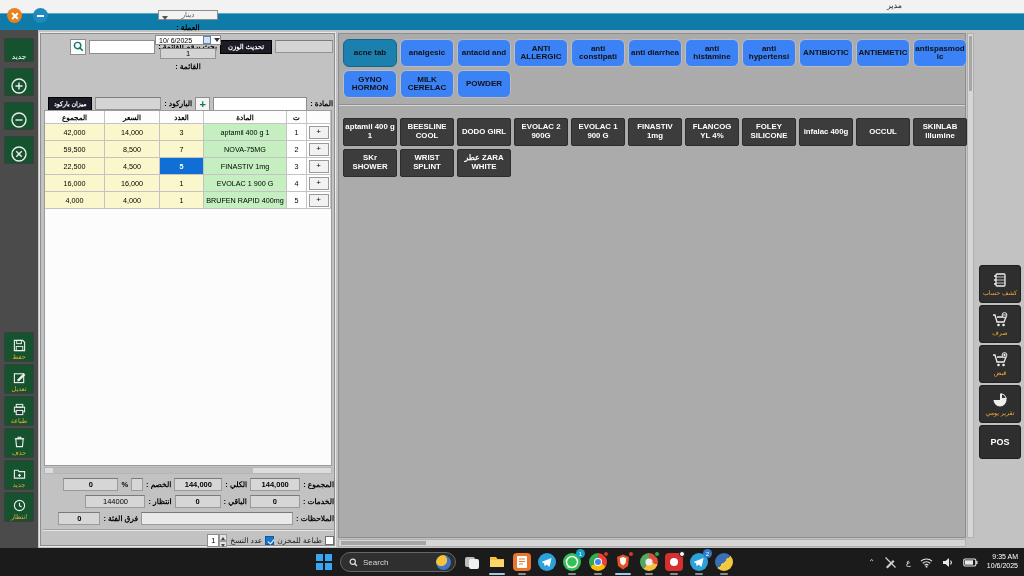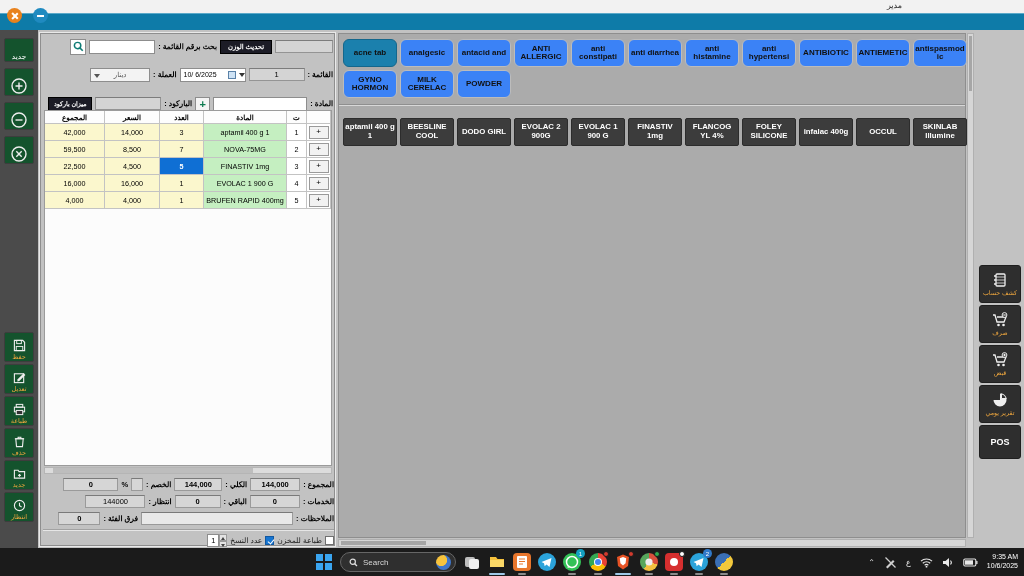--- a/index.html
+++ b/index.html
@@ -245,21 +245,21 @@
               <path d="M7.6 7.6l3 3" stroke="#0d7b74" stroke-width="1.8"></path>
             </svg>
           </span>
       </div>
       <div class="wfield" style="width:66px;"></div>
       <span class="lbl">بحث برقم القائمة :</span>
       <div class="darkbtn" style="width:52px;">تحديث الوزن</div>
       <div class="field" style="width:58px;"></div>
     </div>
 
-    <div class="frow" style="top:32px;">
+    <div class="frow" style="top:20px;flex-direction:column;">
       <div class="combo" style="width:60px;">دينار</div>
       <span class="lbl">العملة :</span>
       <div class="datebox" style="width:66px;">
         <span style="flex:1;">10/ 6/2025</span>
         <span class="cal-ic"></span>
         <span class="dd-ar"></span>
       </div>
       <div class="field" style="width:56px;">1</div>
       <span class="lbl">القائمة :</span>
     </div>
@@ -404,20 +404,25 @@
       <div class="prod-btn">BEESLINE COOL</div>
       <div class="prod-btn">DODO GIRL</div>
       <div class="prod-btn">EVOLAC 2  900G</div>
       <div class="prod-btn">EVOLAC 1 900 G</div>
       <div class="prod-btn">FINASTIV 1mg</div>
       <div class="prod-btn">FLANCOG YL 4%</div>
       <div class="prod-btn">FOLEY SILICONE</div>
       <div class="prod-btn">infalac 400g</div>
       <div class="prod-btn">OCCUL</div>
       <div class="prod-btn">SKINLAB Illumine</div>
+    </div>
+    <div class="btn-row" style="top:115px;">
+      <div class="prod-btn">SKr SHOWER</div>
+      <div class="prod-btn">WRIST SPLINT</div>
+      <div class="prod-btn">عطر ZARA WHITE</div>
     </div>
   </div>
   <div id="rp-vscroll">
       <div class="thumb"></div>
     </div>
   <div id="rp-hscroll">
       <div class="thumb"></div>
     </div>
 
   <div id="right-toolbar">

